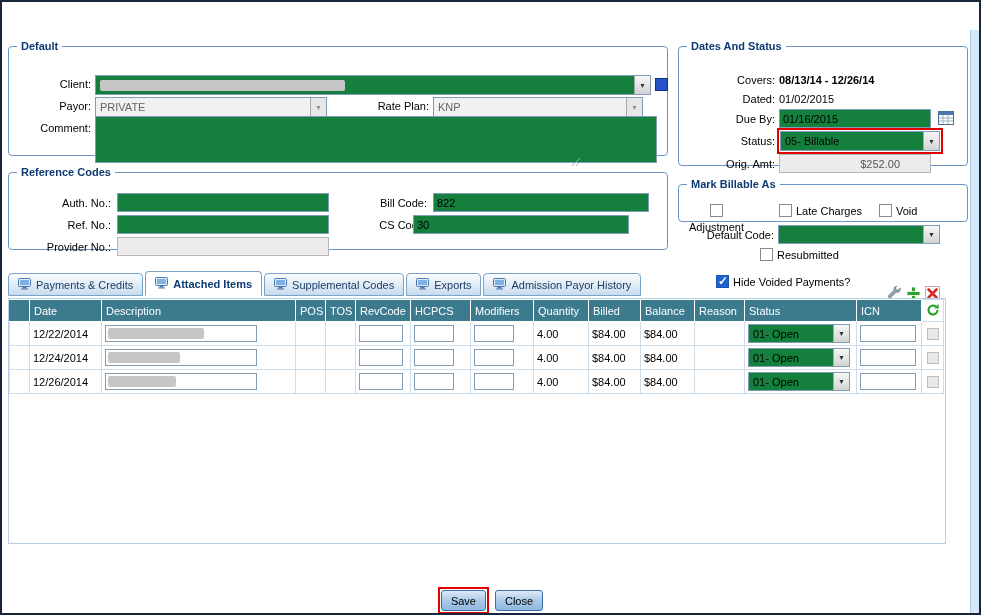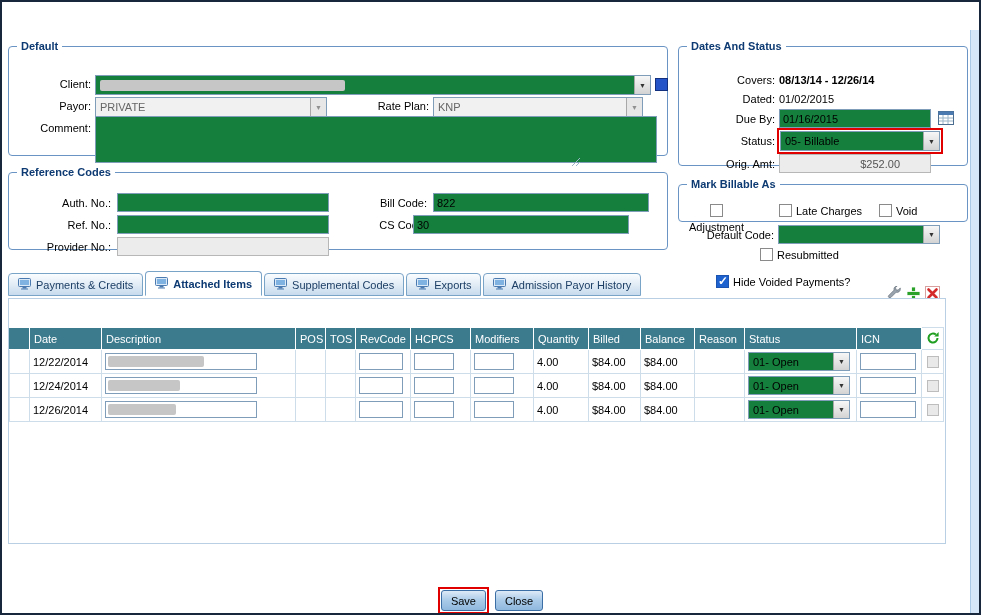--- a/index.html
+++ b/index.html
@@ -51,21 +51,21 @@
   .tabbar { position:absolute; left:6px; top:241px; height:25px; display:flex; gap:2px; align-items:flex-end; }
   .tab { height:23px; display:flex; align-items:center; gap:5px; padding:0 9px;
     border:1px solid #7aa3c8; border-bottom:1px solid #7aa3c8; border-radius:4px 4px 0 0;
     background:linear-gradient(#fbfdff,#dce9f4 60%,#c7dbee); color:#1d3f66; cursor:pointer; white-space:nowrap; }
   .tab.active { height:25px; background:#fff; border-bottom:1px solid #fff; font-weight:bold; color:#0d3a72; }
 
   .iconstrip { position:absolute; left:884px; top:255px; display:flex; gap:3px; }
   .iconstrip .icobtn { width:16px; height:16px; display:flex; align-items:center; justify-content:center; cursor:pointer; }
 
   .panel { position:absolute; left:6px; top:268px; width:938px; height:246px; border:1px solid #b9d0e4; background:#fff; }
-  table.grid { border-collapse:collapse; table-layout:fixed; width:934px;margin-top:28px; }
+  table.grid { border-collapse:collapse; table-layout:fixed; width:934px; }
   table.grid th { background:#3c7b8e; color:#fff; font-weight:normal; text-align:left;
     padding:3px 4px; border:1px solid #fff; font-size:11px; height:22px; }
   table.grid th.selh { border-left:1px solid #3c7b8e; }
   table.grid th.iconcol { background:#fff; border:1px solid #cdddea; text-align:center; padding:0; }
   table.grid td { border:1px solid #cdddea; height:24px; padding:0 3px; font-size:11px; background:#fff; overflow:hidden; white-space:nowrap; }
   td.sel { background:#1d4d80; cursor:pointer; }
   .cellbox { display:inline-flex; align-items:center; height:17px; border:1px solid #7f9db9; background:#fff; padding:0 2px; vertical-align:middle; }
   td.ckcell { text-align:center; }
 
   .footer { position:absolute; left:0; right:0; top:557px; display:flex; justify-content:center; align-items:center; gap:6px; }

